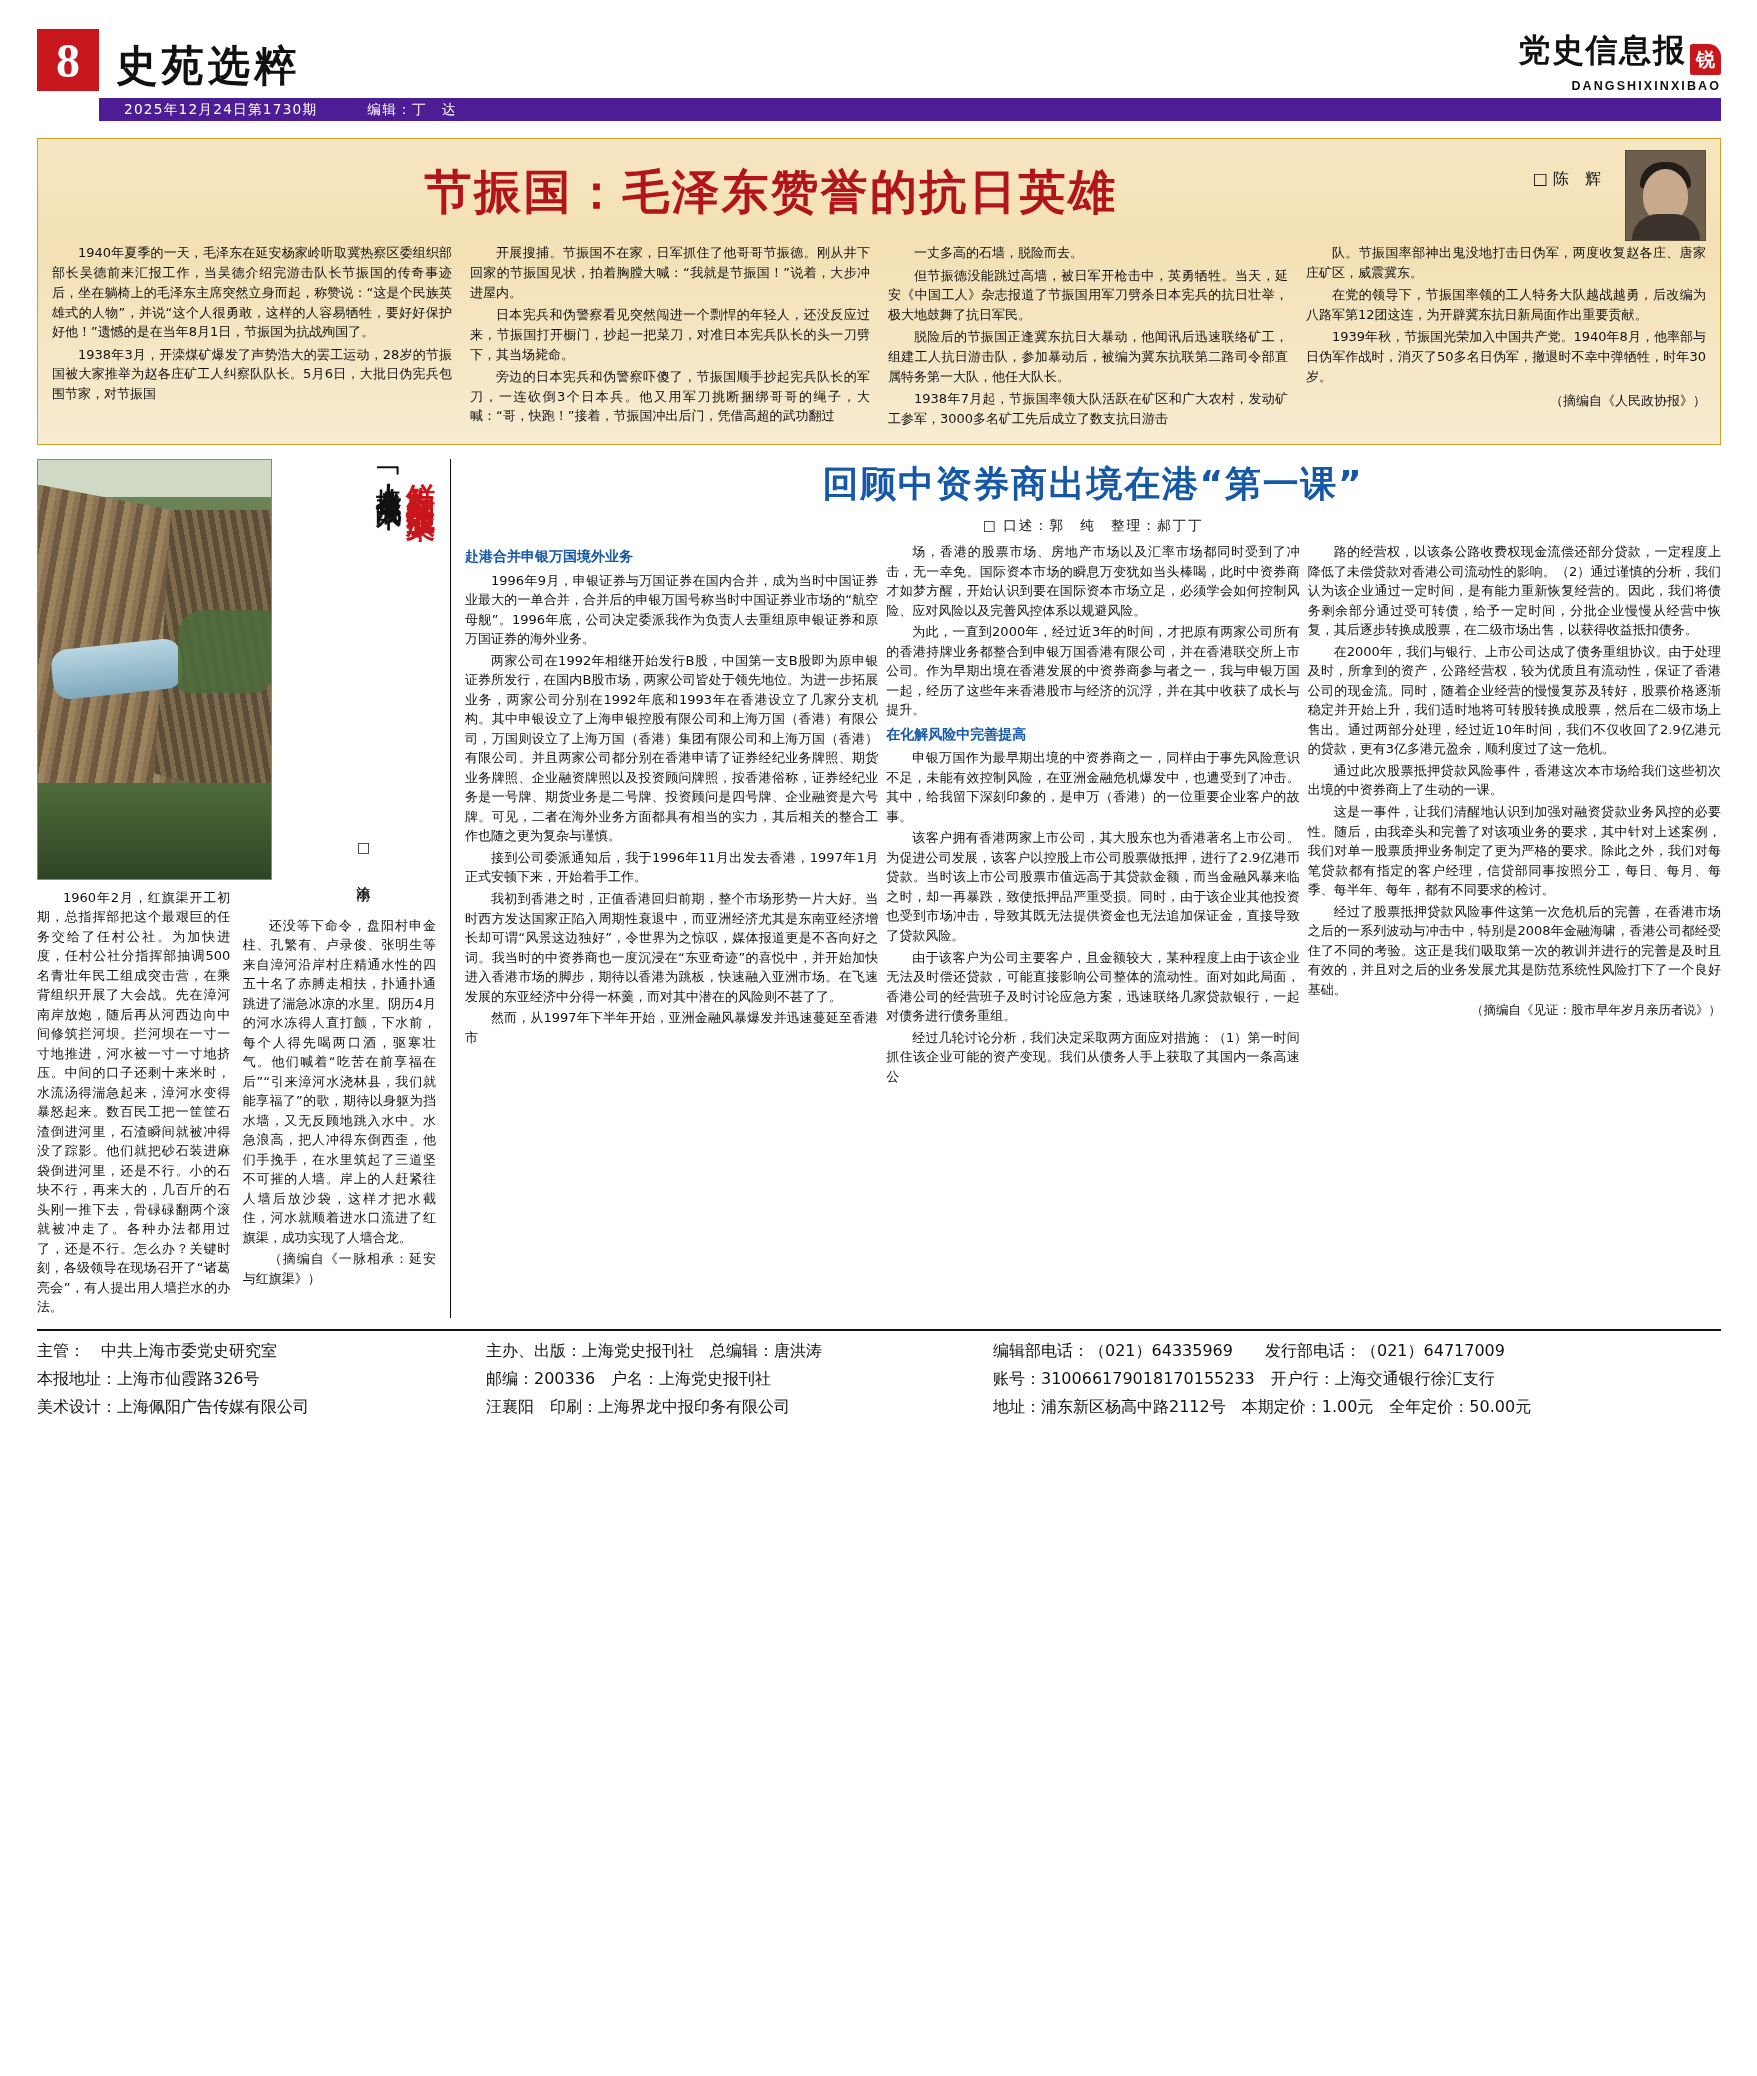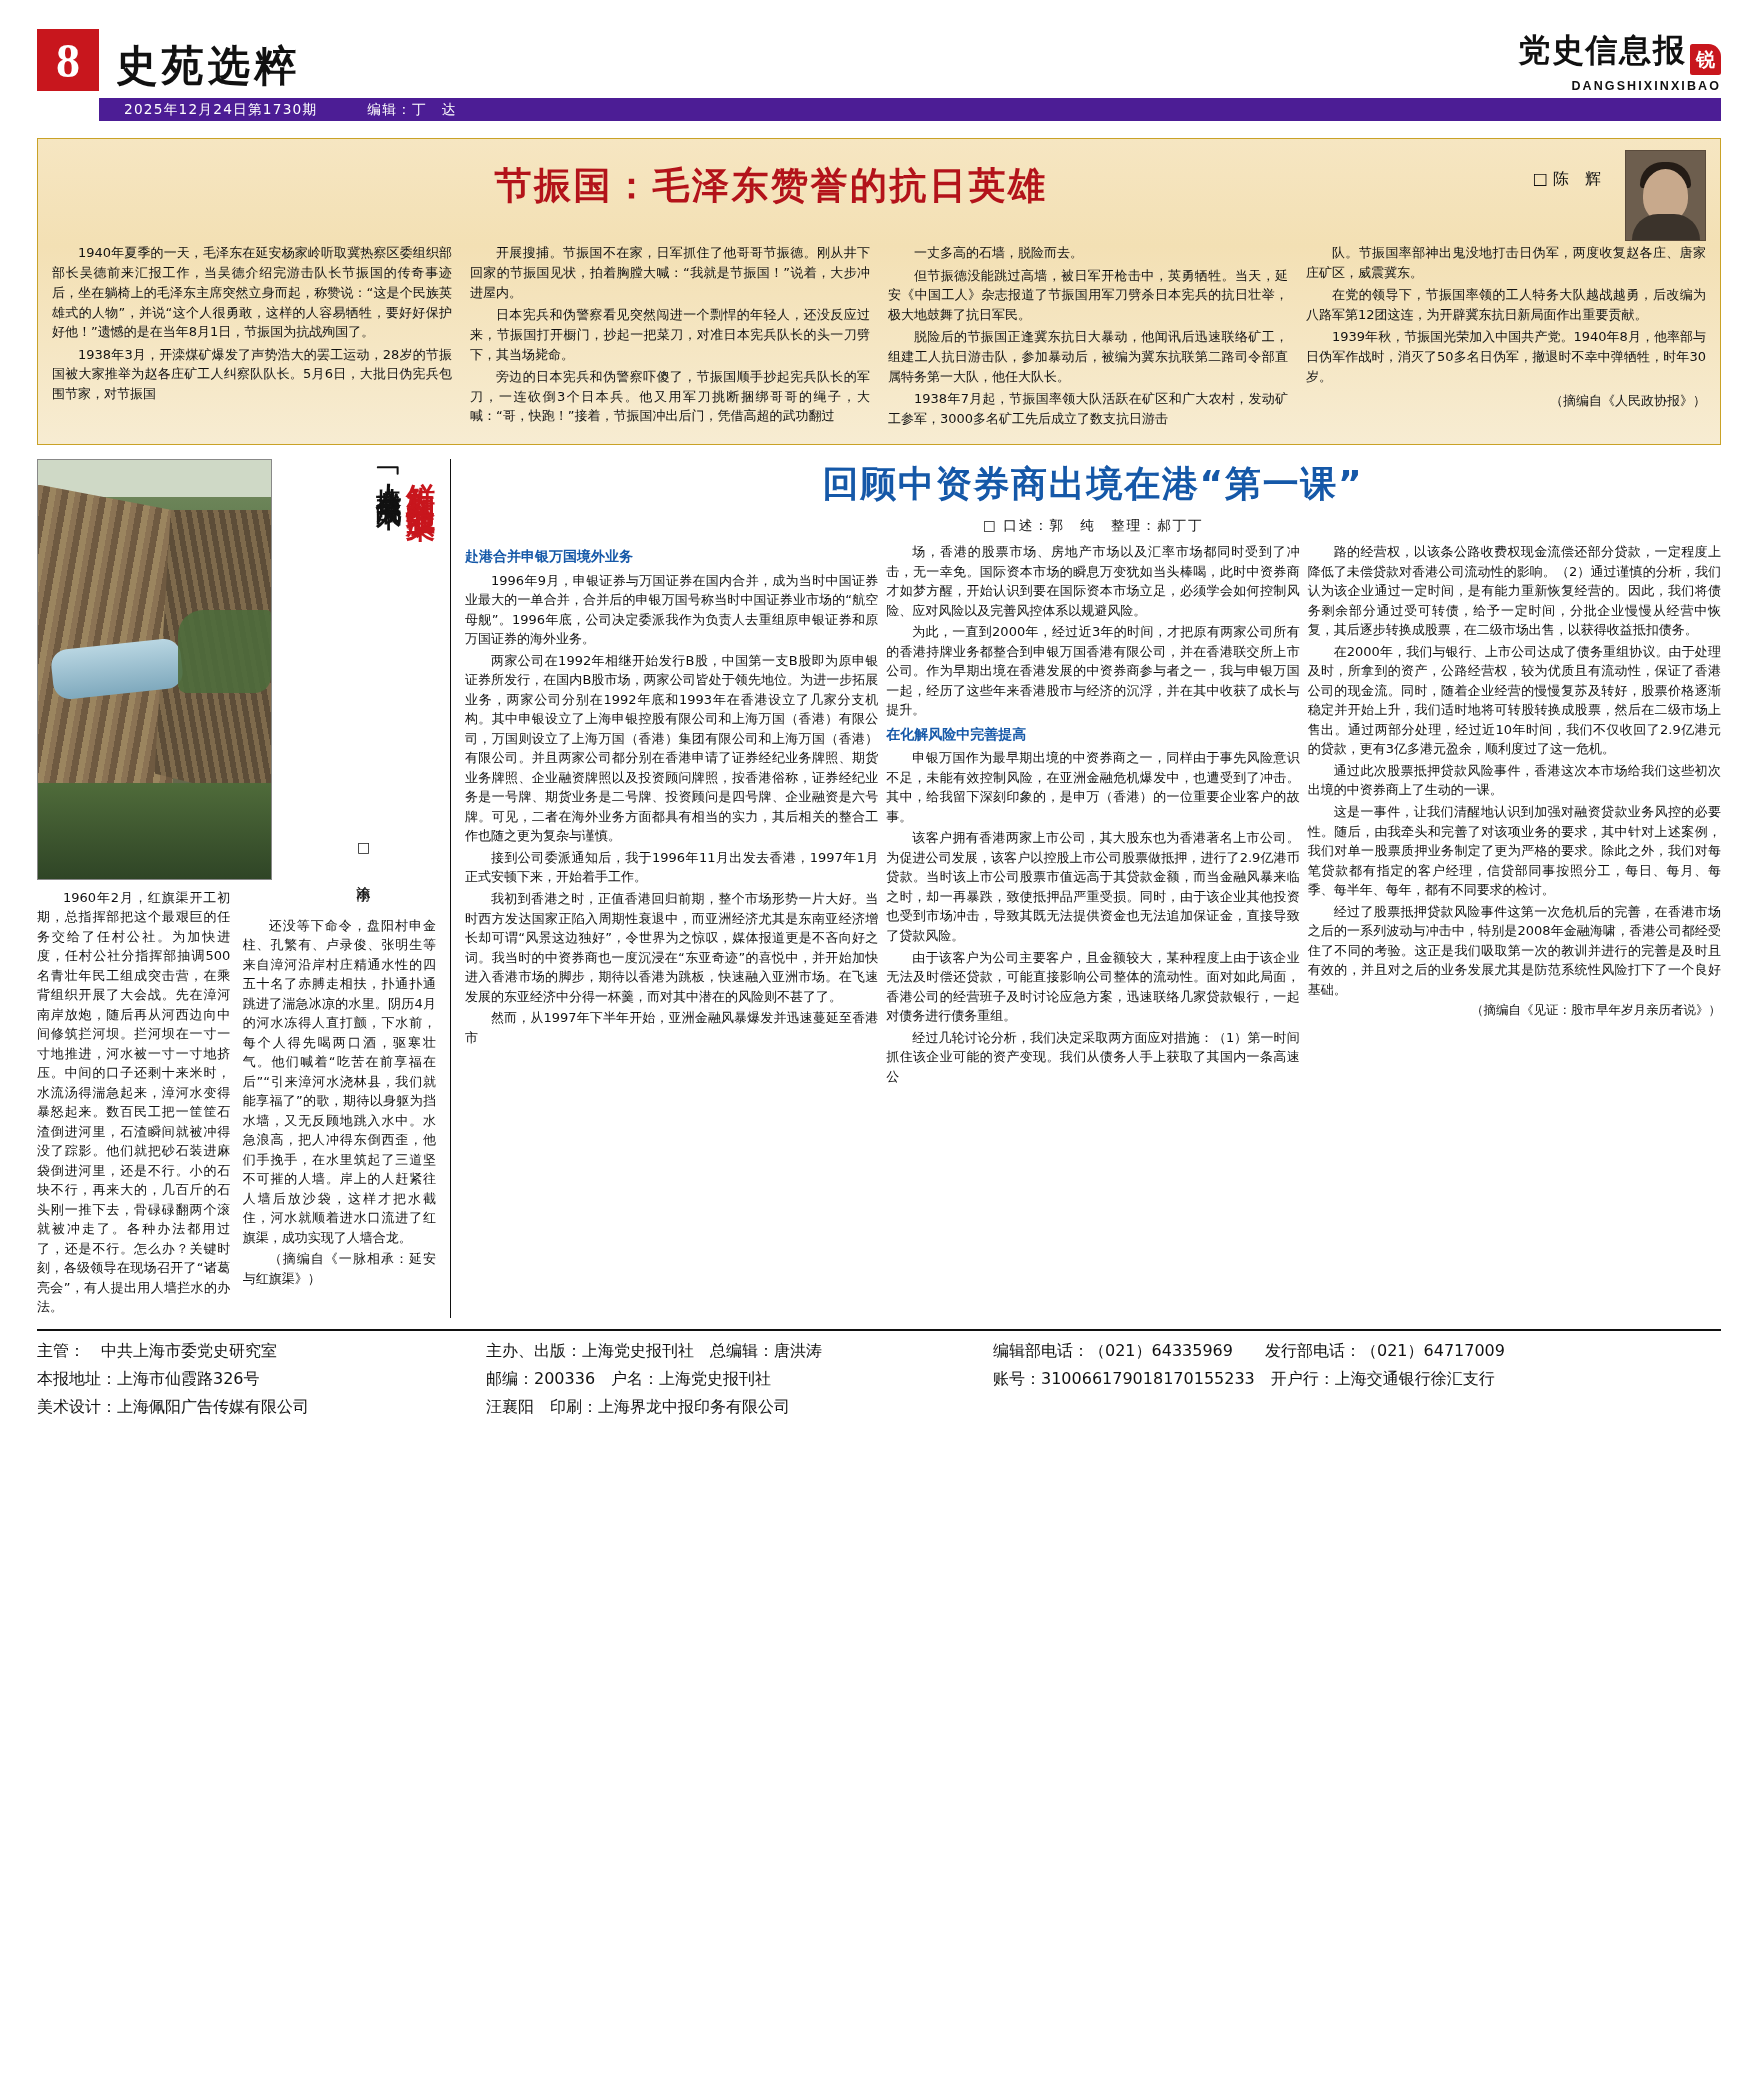--- a/index.html
+++ b/index.html
@@ -95,21 +95,21 @@
   }
   .feature-head{
     display:flex;
     align-items:flex-start;
     position:relative;
     min-height:87px;
   }
   .feature-title{
     flex:1;
     text-align:center;
-    font-size:37px;
+    font-size:47px;
     font-weight:bold;
     color:#b3131a;
     letter-spacing:2.5px;
     margin-top:11.6px;
     font-family:"DejaVu Sans",sans-serif;
   }
   .byline-box{
     width:216px;
     display:flex;
     justify-content:flex-end;
@@ -420,17 +420,18 @@
       <div class="fcellC">编辑部电话：（021）64335969　　发行部电话：（021）64717009</div>
     </div>
     <div class="frow">
       <div class="fcellA">本报地址：上海市仙霞路326号</div>
       <div class="fcellB">邮编：200336　户名：上海党史报刊社</div>
       <div class="fcellC">账号：310066179018170155233　开户行：上海交通银行徐汇支行</div>
     </div>
     <div class="frow">
       <div class="fcellA">美术设计：上海佩阳广告传媒有限公司</div>
       <div class="fcellB">汪襄阳　印刷：上海界龙中报印务有限公司</div>
+      <div class="fcellC">地址：浦东新区杨高中路2112号　本期定价：1.00元　全年定价：50.00元</div>
     </div>
   </div>
 
 </div>
 
 
 </body></html>

